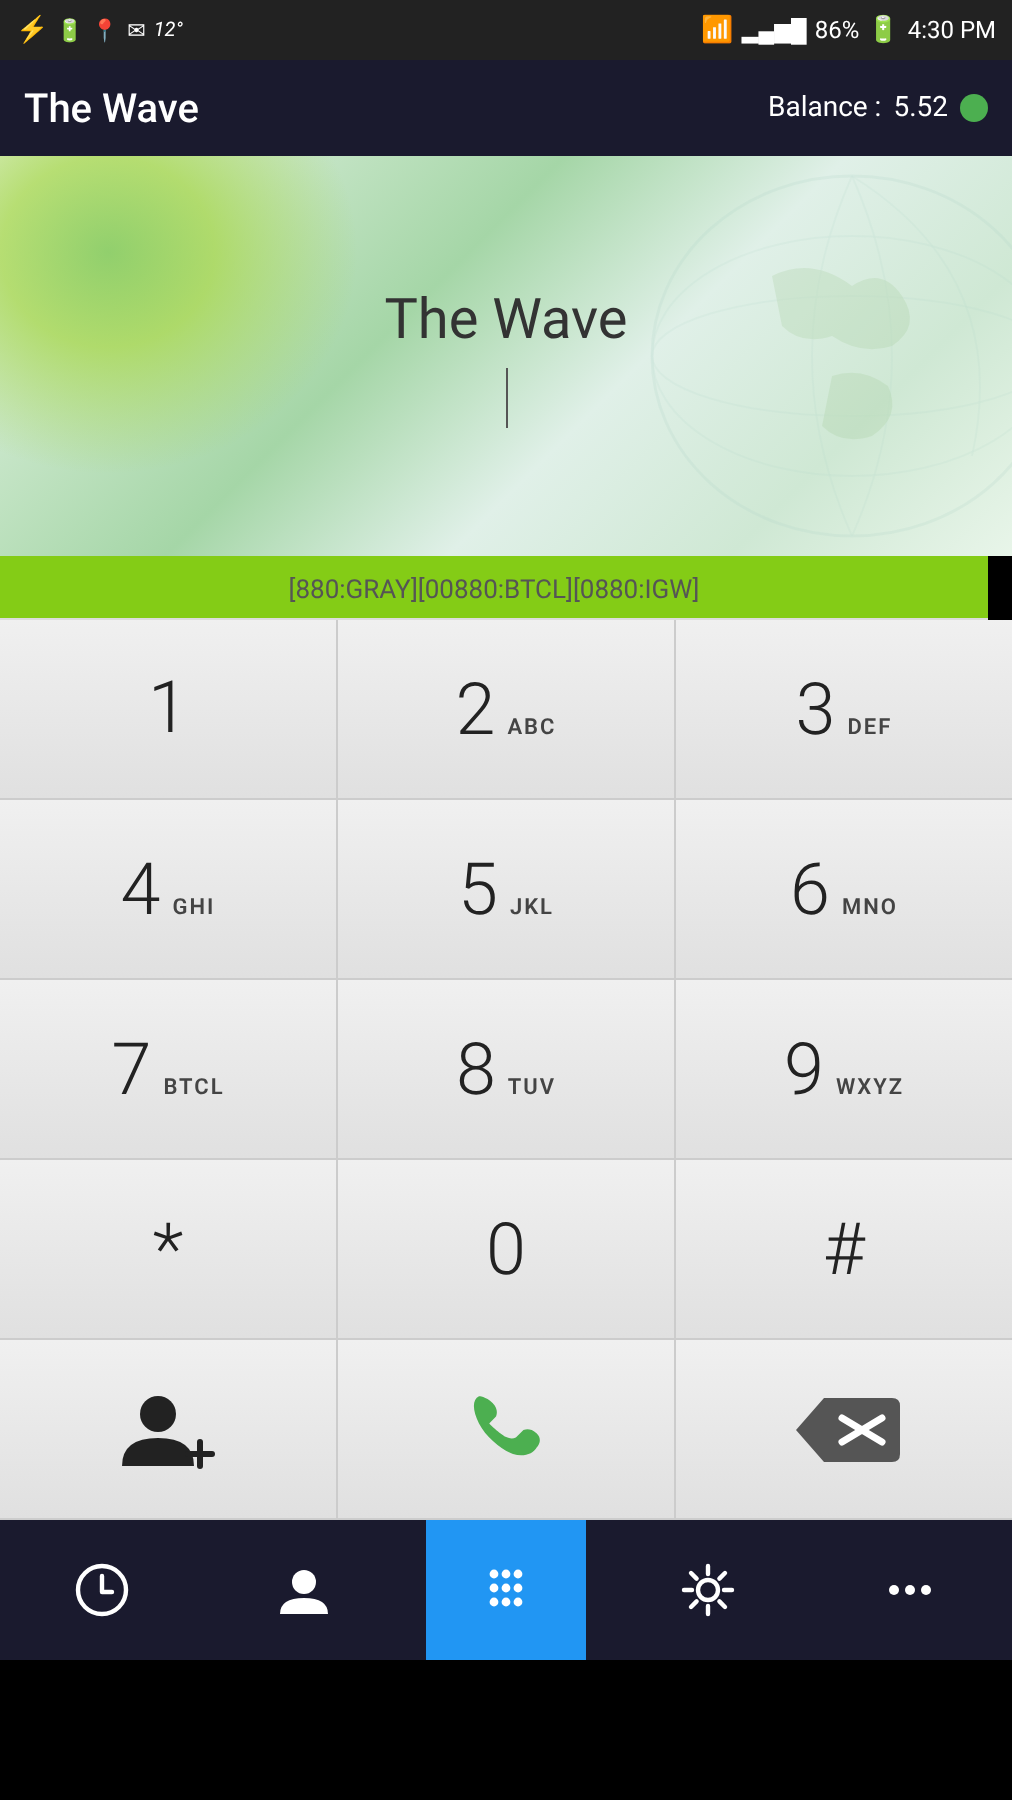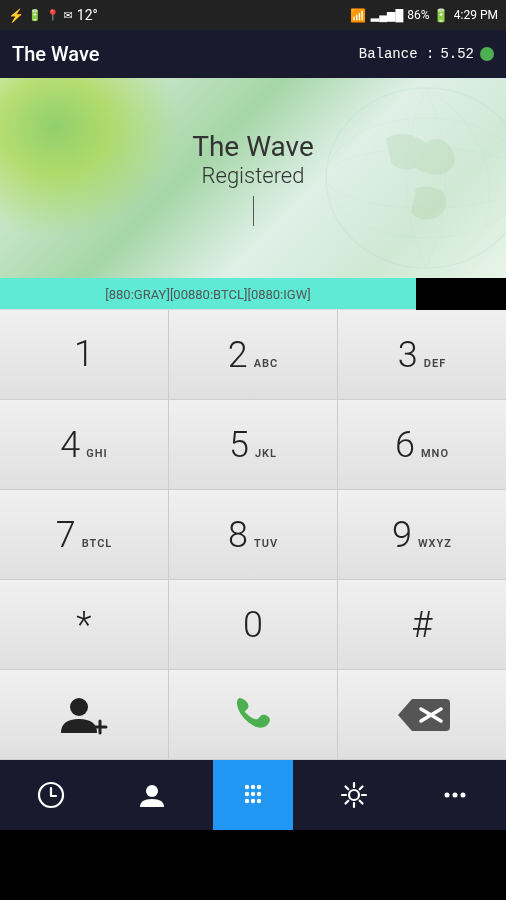--- a/index.html
+++ b/index.html
@@ -41,21 +41,20 @@
       color: #fff;
       font-size: 20px;
       font-weight: 500;
     }
     #app-bar .balance {
       color: #fff;
       font-size: 14px;
       display: flex;
       align-items: center;
       gap: 6px;
-      font-family: Liberation Mono, monospace;
     }
     .balance-dot {
       width: 14px;
       height: 14px;
       background: #4caf50;
       border-radius: 50%;
     }
 
     
     #header-section {
@@ -99,22 +98,22 @@
     .cursor-line {
       width: 1px;
       height: 30px;
       background: #555;
       margin-top: 8px;
       z-index: 1;
     }
 
     
     #dial-input-area {
-      width: 416px;
-      background: #5eead4;
+      width: 494px;
+      background: #84cc16;
       padding: 6px 28px;
       text-align: center;
       border-bottom: 1px solid #ddd;
     }
     .route-text {
       font-size: 13px;
       color: #555;
     }
 
     
@@ -207,32 +206,32 @@
   <div class="status-left">
 
     <span style="font-size:13px;">⚡</span>
 
     <span style="font-size:11px;">🔋</span>
 
     <span style="font-size:11px;">📍</span>
 
     <span style="font-size:11px;">✉</span>
 
-    <span style="font-size:14px;">12°</span>
+    <span style="font-size:10px;font-style:italic;">12°</span>
   </div>
   <div class="status-right">
 
     <span style="font-size:13px;">📶</span>
 
     <span style="font-size:11px;">▂▄▆█</span>
 
     <span>86%</span>
     <span style="font-size:13px;">🔋</span>
 
-    <span>4:29 PM</span>
+    <span>4:30 PM</span>
   </div>
 </div>
 
 <div id="app-bar">
   <span class="app-title">The Wave</span>
   <div class="balance">
     <span>Balance :</span>
     <span>5.52</span>
     <div class="balance-dot"></div>
   </div>
@@ -249,21 +248,20 @@
 
     <path d="M160,10 Q200,100 160,190" fill="none" stroke="#b0d4c8" stroke-width="1" opacity="0.4"></path>
     <path d="M160,10 Q120,100 160,190" fill="none" stroke="#b0d4c8" stroke-width="1" opacity="0.4"></path>
     <path d="M160,10 Q240,60 220,150" fill="none" stroke="#b0d4c8" stroke-width="1" opacity="0.4"></path>
 
     <path d="M120,60 Q140,50 160,65 Q175,55 185,70 Q195,85 180,95 Q165,100 150,90 Q135,95 125,85 Z" fill="#90c080" opacity="0.5"></path>
     <path d="M150,110 Q165,105 178,115 Q185,130 170,140 Q155,145 145,135 Z" fill="#90c080" opacity="0.5"></path>
   </svg>
 
   <span class="header-title">The Wave</span>
-  <span class="header-subtitle">Registered</span>
   <div class="cursor-line"></div>
 </div>
 
 <div id="dial-input-area">
   <span class="route-text">[880:GRAY][00880:BTCL][0880:IGW]</span>
 </div>
 
 <div id="dialpad">
 
   <div class="dial-row">

